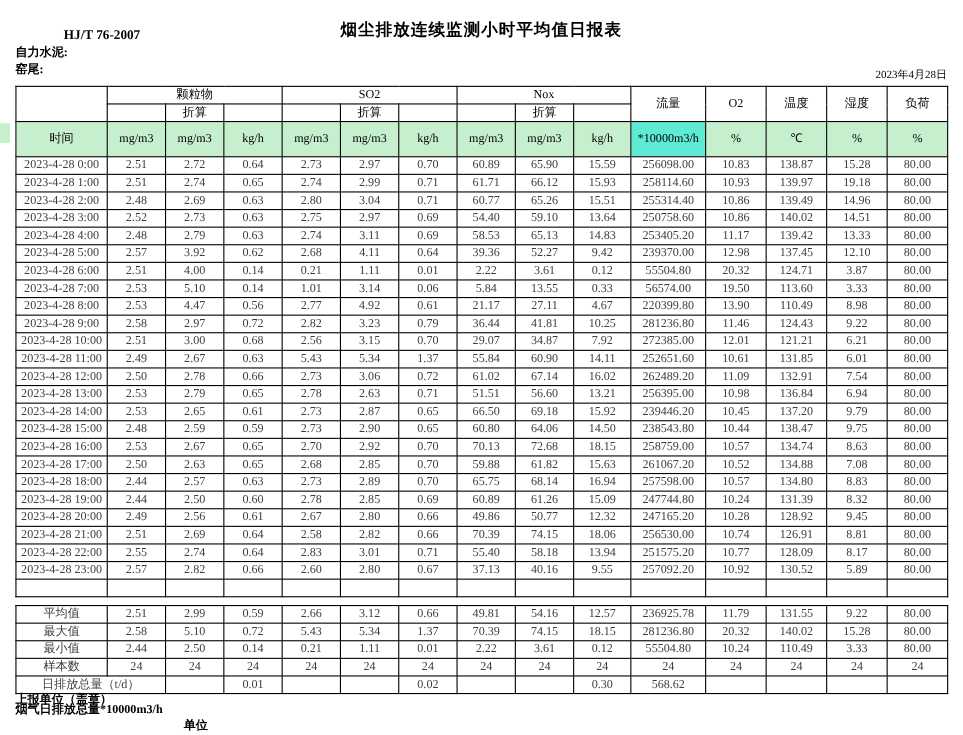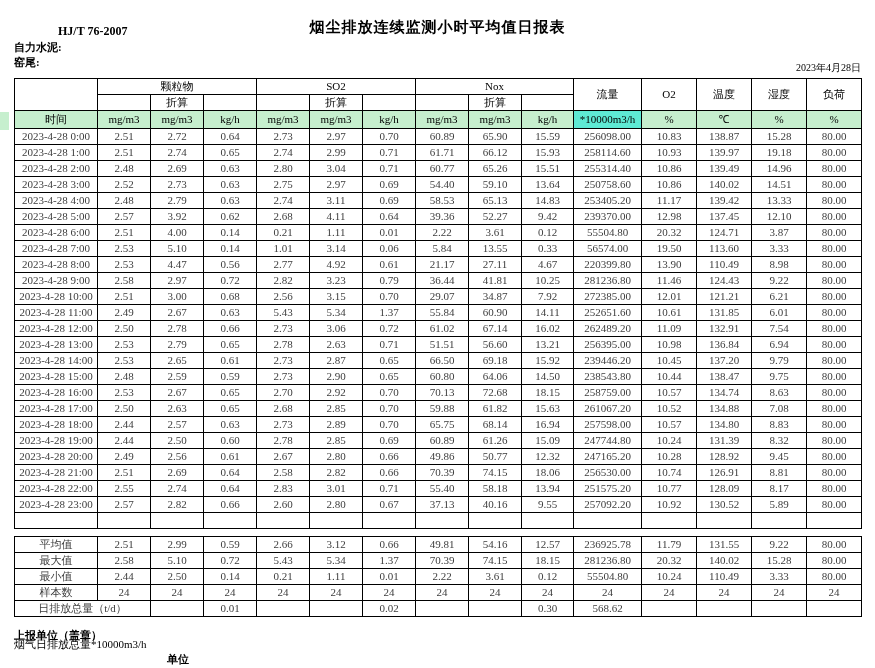--- a/index.html
+++ b/index.html
@@ -24,24 +24,24 @@
     width:847px; font-size:11px; color:#3d3d3d;
   }
   table.report th, table.report td {
     border:1px solid #000;
     text-align:center; vertical-align:middle;
     padding:0 1px; height:16px; line-height:15px;
     overflow:hidden; white-space:nowrap;
     font-weight:normal;
   }
   table.report thead th { color:#000; }
-  tr.unit-row th { height:18px;margin-left:39px; }
+  tr.unit-row th { height:32px;margin-left:39px; }
   td.left { text-align:left; padding-left:3px; }
   tr.gap-row td { border:none; height:8px; line-height:8px; }
-  .footer-note { position:absolute; left:14px; top:637px; font-weight:normal; font-size:11px; }
+  .footer-note { position:absolute; left:14px; top:637px; font-weight:bold; font-size:11px; }
   .footer-report-unit { position:absolute; left:14px; top:628px; font-weight:bold; font-size:11px; }
   .footer-unit { position:absolute; left:167px; top:652px; font-weight:bold; font-size:11px; }
 </style>
 </head>
 <body>
 
 <div class="std-code">HJ/T 76-2007</div>
 <div class="title">烟尘排放连续监测小时平均值日报表</div>
 <div class="company">自力水泥:</div>
 <div class="location">窑尾:</div>

